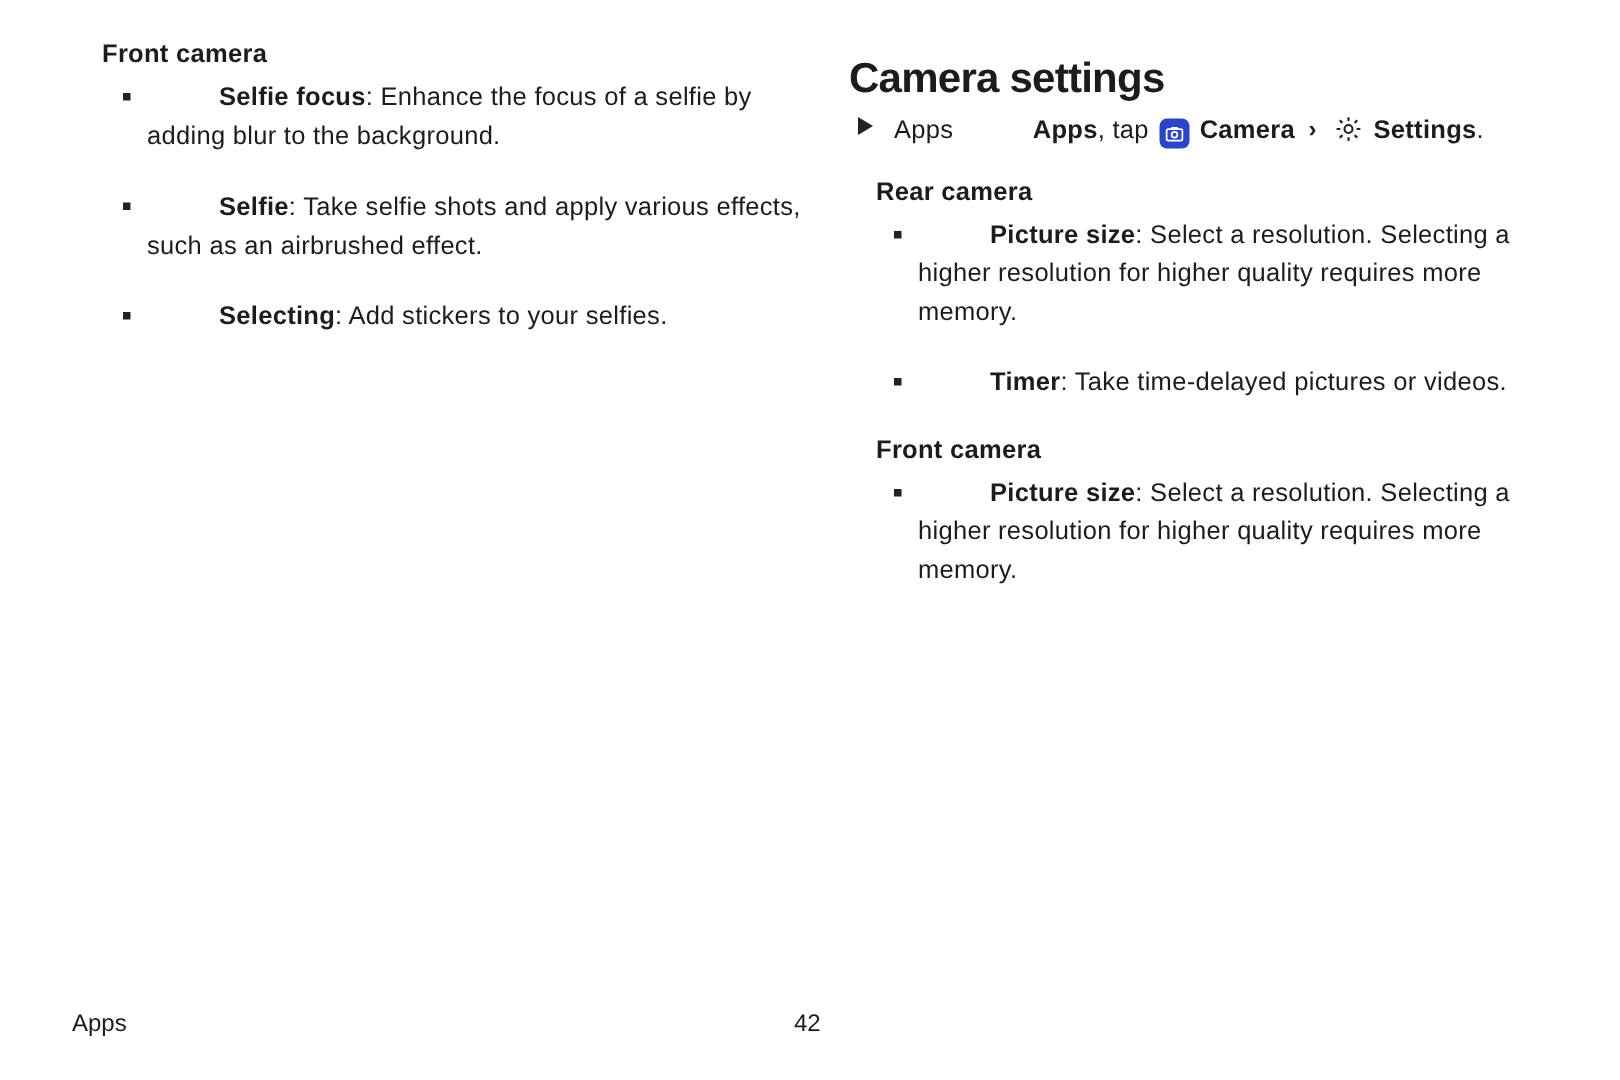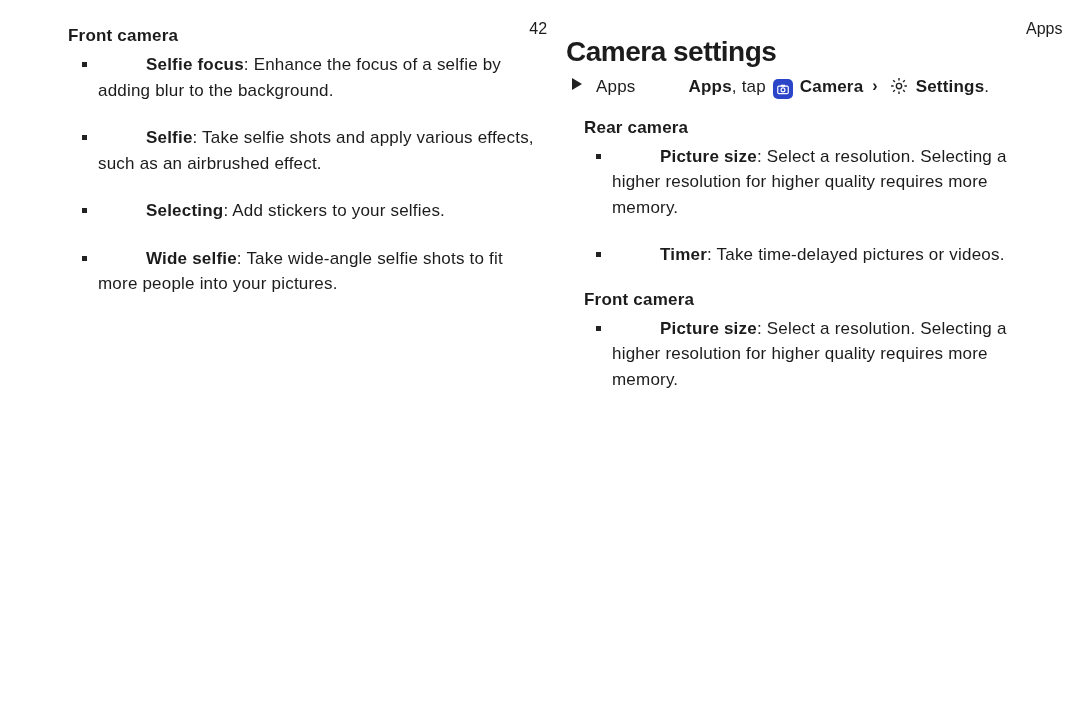--- a/index.html
+++ b/index.html
@@ -12,21 +12,21 @@
     height: 720px;
     overflow: hidden;
     position: relative;
   }
   .page {
     box-sizing: border-box;
     width: 1080px;
     height: 720px;
     padding: 20px 48px 20px 68px;
     display: flex;
-    flex-direction: row;
+    flex-direction: column;
   }
   .columns {
     flex: 1 1 auto;
     display: flex;
     gap: 26px;
   }
   .col {
     flex: 0 0 472px;
     width: 472px;
   }
@@ -145,23 +145,20 @@
 
       <ul class="bullets">
         <li>
           <span class="b">Selfie focus</span><span>: Enhance the focus of a selfie by adding blur to the background.</span>
         </li>
         <li>
           <span class="b">Selfie</span><span>: Take selfie shots and apply various effects, such as an airbrushed effect.</span>
         </li>
         <li>
           <span class="b">Selecting</span><span>: Add stickers to your selfies.</span>
-        </li>
-        <li>
-          <span class="b">Wide selfie</span><span>: Take wide-angle selfie shots to fit more people into your pictures.</span>
         </li>
       </ul>
 
     </div>
 
     <div class="col col-right">
 
       <h2 class="section-title">Camera settings</h2>
 
       <div class="nav-step">

